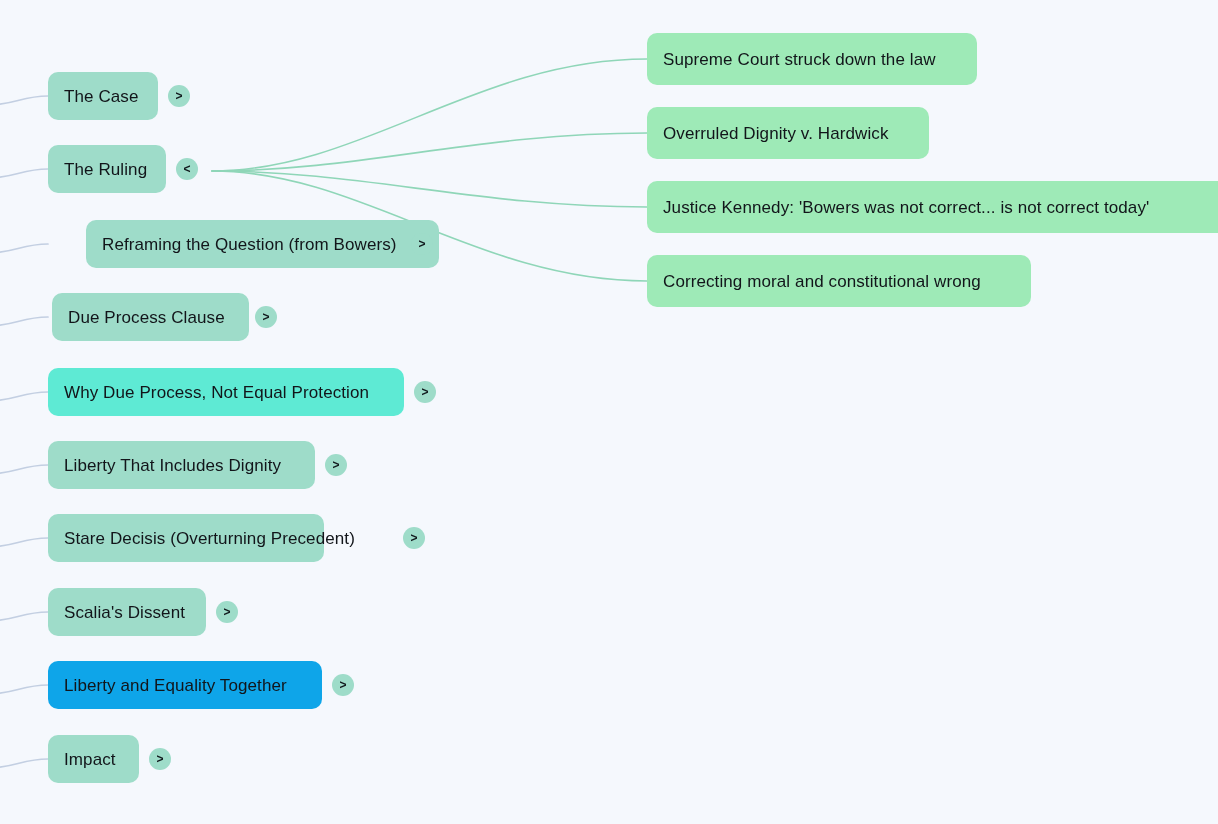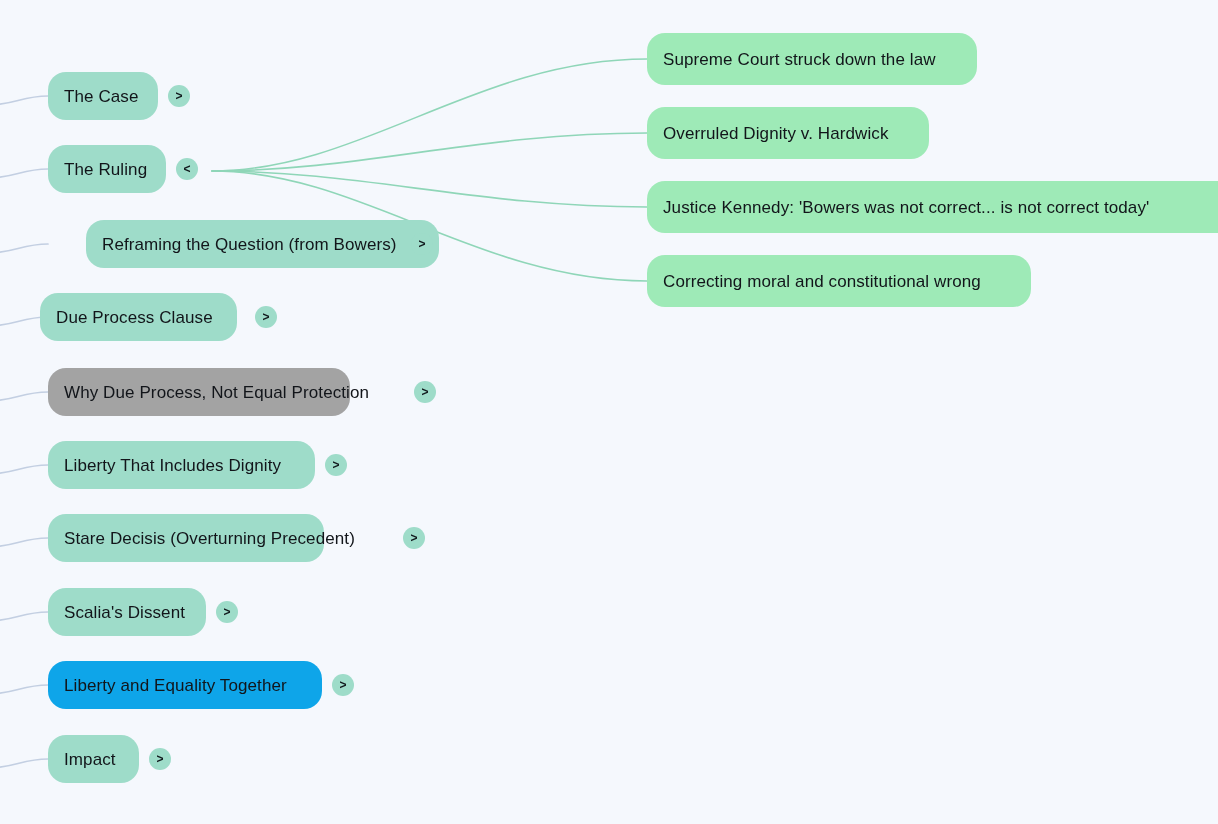--- a/index.html
+++ b/index.html
@@ -27,21 +27,21 @@
     left: 0;
     top: 0;
     width: 1218px;
     height: 824px;
     pointer-events: none;
   }
   .node {
     position: absolute;
     display: flex;
     align-items: center;
-    border-radius: 18px;
+    border-radius: 10px;
     padding: 0 16px;
     white-space: nowrap;
     cursor: pointer;
   }
   .node-label {
     font-size: 17px;
     line-height: 1;
     color: #12151a;
     letter-spacing: 0.1px;
   }
@@ -113,27 +113,27 @@
       </div>
       <div class="toggle" style="left: 176px; top: 158px; background: rgb(158, 220, 201);">
         <span class="toggle-glyph">&lt;</span>
       </div>
       <div class="node branch" style="left: 48px; top: 220px; width: 353px; background: rgb(158, 220, 201); margin-left: 38px;">
         <span class="node-label">Reframing the Question (from Bowers)</span>
       </div>
       <div class="toggle" style="left: 411px; top: 233px; background: rgb(158, 220, 201);">
         <span class="toggle-glyph">&gt;</span>
       </div>
-      <div class="node branch" style="left: 40px; top: 293px; width: 197px; background: rgb(158, 220, 201);">
+      <div class="node branch" style="left: 52px; top: 293px; width: 197px; background: rgb(158, 220, 201);">
         <span class="node-label">Due Process Clause</span>
       </div>
       <div class="toggle" style="left: 255px; top: 306px; background: rgb(158, 220, 201);">
         <span class="toggle-glyph">&gt;</span>
       </div>
-      <div class="node branch" style="left: 48px; top: 368px; width: 302px; background: #a3a3a3;">
+      <div class="node branch" style="left: 48px; top: 368px; width: 356px; background: #5eead4;">
         <span class="node-label">Why Due Process, Not Equal Protection</span>
       </div>
       <div class="toggle" style="left: 414px; top: 381px; background: rgb(158, 220, 201);">
         <span class="toggle-glyph">&gt;</span>
       </div>
       <div class="node branch" style="left: 48px; top: 441px; width: 267px; background: rgb(158, 220, 201);">
         <span class="node-label">Liberty That Includes Dignity</span>
       </div>
       <div class="toggle" style="left: 325px; top: 454px; background: rgb(158, 220, 201);">
         <span class="toggle-glyph">&gt;</span>

